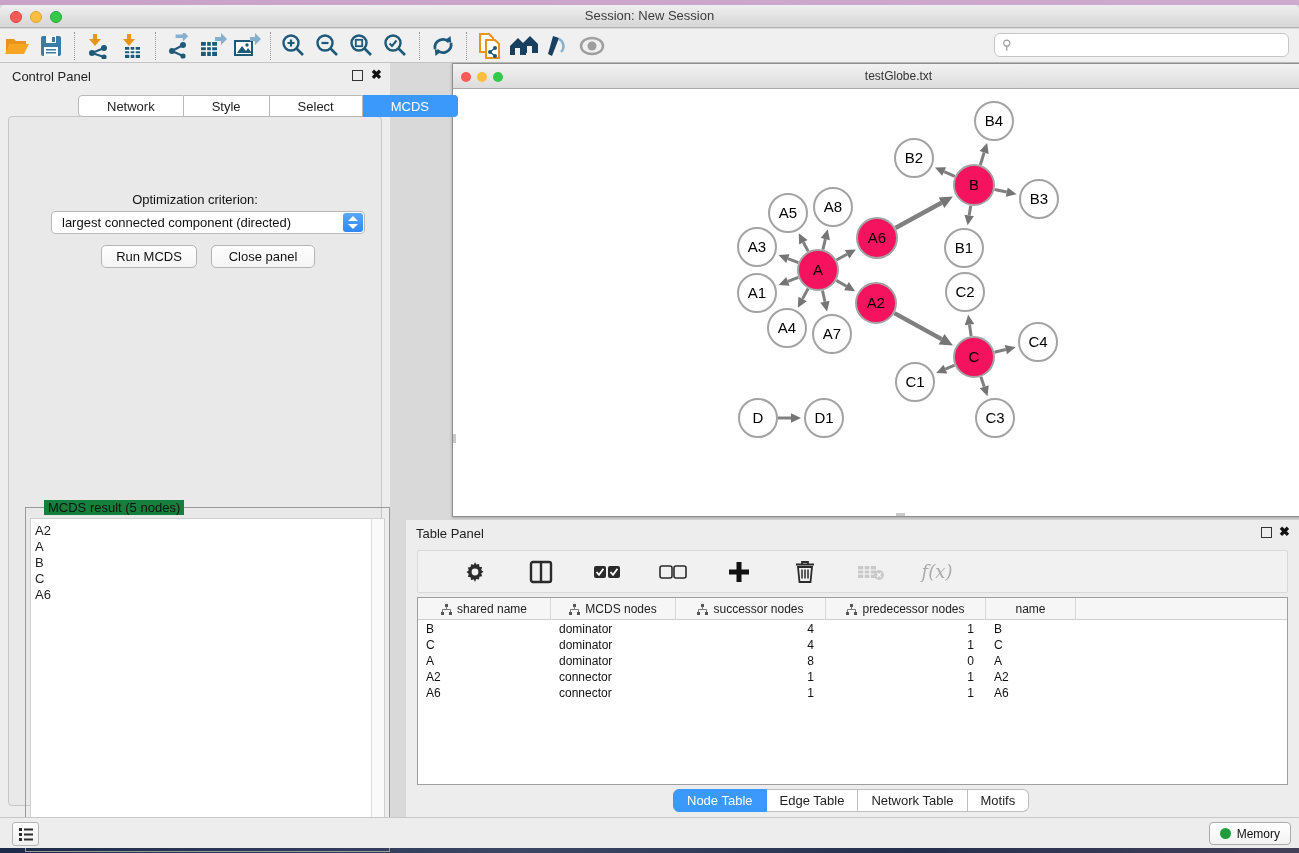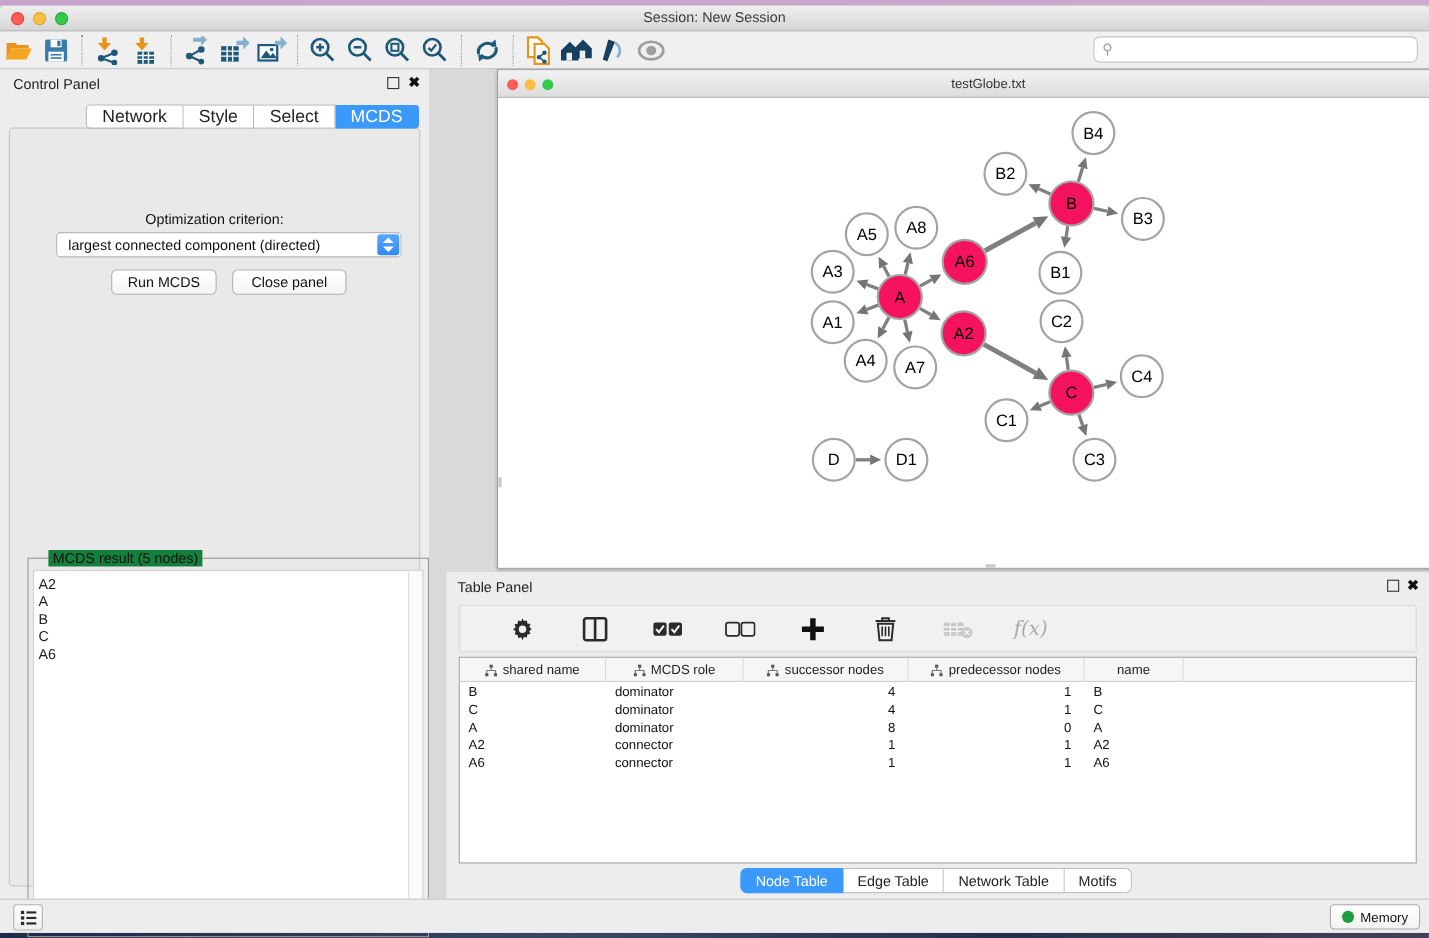--- a/index.html
+++ b/index.html
@@ -40,21 +40,21 @@
   #cp-header { position:absolute; left:0; top:0; width:100%; height:26px; }
   #cp-title { position:absolute; left:12px; top:6px; font-size:13px; color:#222; }
   .panel-float { position:absolute; top:7px; width:11px; height:11px; border:1.5px solid #333; background:transparent; }
   .panel-close { position:absolute; top:5px; font-size:13px; font-weight:bold; color:#111; line-height:14px; }
   #cp-float { right:27px; } #cp-close { right:8px; }
 
   #cp-body { position:absolute; left:8px; top:53px; width:374px; height:690px;
     background:#e9e9e9; border:1px solid #c6c6c6; border-radius:4px; }
 
   #cp-tabs { position:absolute; left:78px; top:32px; height:22px; display:flex; z-index:2; }
-  .cp-tab { height:22px; padding:0 14px; font-size:16px; line-height:21px; background:#fff;
+  .cp-tab { height:22px; padding:0 28px; font-size:13px; line-height:21px; background:#fff;
     border:1px solid #b9b9b9; border-left:none; color:#222; }
   .cp-tab:first-child { border-left:1px solid #b9b9b9; border-radius:4px 0 0 4px; }
   .cp-tab:last-child { border-radius:0 4px 4px 0; }
   .cp-tab.selected { background:#3b99fc; color:#fff; border-color:#3b99fc; }
 
   #opt-label { position:absolute; left:0; top:75px; width:100%; text-align:center; font-size:13px; color:#111; }
   #criterion-select { position:absolute; left:42px; top:94px; width:314px; height:23px;
     background:#fff; border:1px solid #b9b9b9; border-radius:4px; font-size:13px; line-height:21px;
     padding-left:10px; color:#111; }
   #criterion-stepper { position:absolute; right:1px; top:1px; width:20px; height:19px;
@@ -474,21 +474,21 @@
           </svg>
           <span>shared name</span>
         </div>
         <div class="th-cell" style="left: 133px; width: 125px;">
           <svg width="11" height="11" viewBox="0 0 11 11">
             <rect x="4" y="0" width="3" height="3" fill="#555"></rect>
             <rect x="0" y="8" width="3" height="3" fill="#555"></rect>
             <rect x="8" y="8" width="3" height="3" fill="#555"></rect>
             <path d="M5.5 3v2.5M1.5 8V5.5h8V8" stroke="#777" stroke-width="1" fill="none"></path>
           </svg>
-          <span>MCDS role</span>
+          <span>MCDS nodes</span>
         </div>
         <div class="th-cell" style="left: 258px; width: 150px;">
           <svg width="11" height="11" viewBox="0 0 11 11">
             <rect x="4" y="0" width="3" height="3" fill="#555"></rect>
             <rect x="0" y="8" width="3" height="3" fill="#555"></rect>
             <rect x="8" y="8" width="3" height="3" fill="#555"></rect>
             <path d="M5.5 3v2.5M1.5 8V5.5h8V8" stroke="#777" stroke-width="1" fill="none"></path>
           </svg>
           <span>successor nodes</span>
         </div>

